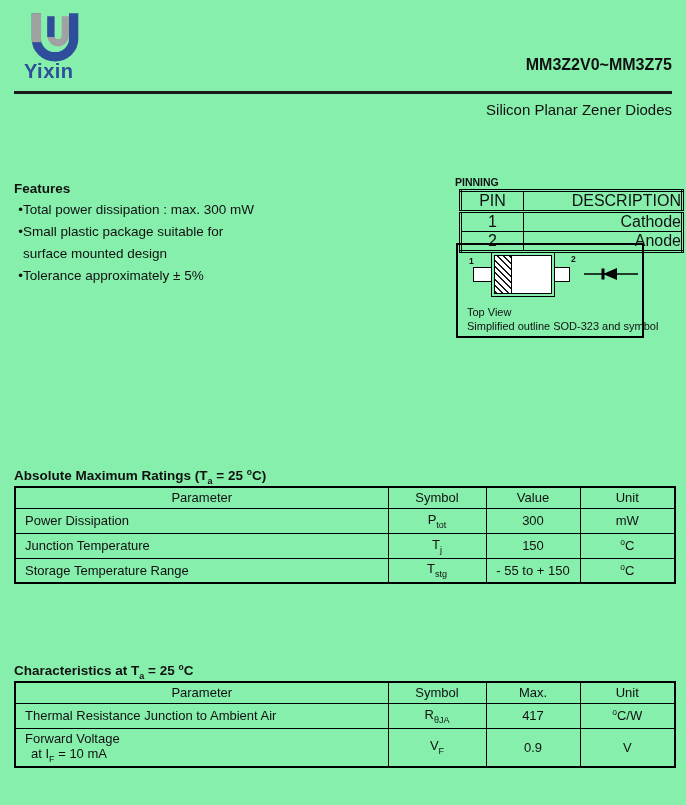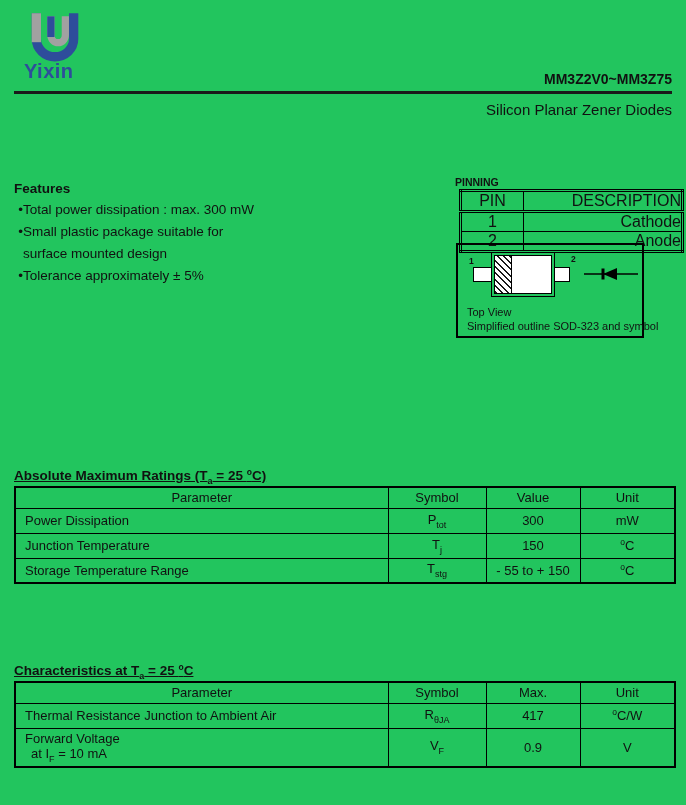--- a/index.html
+++ b/index.html
@@ -1,27 +1,27 @@
 <!DOCTYPE html>
 <html><head>
 <meta charset="utf-8">
 <style>
   * { margin:0; padding:0; box-sizing:border-box; }
   html,body { background:#e8e8e8; }
   .page {
     position:relative; width:686px; height:805px; margin:0 auto;
-    background:#22c55e; color:#111;
+    background:#86efac; color:#111;
     font-family:"Liberation Sans", sans-serif;
     overflow:hidden;
   }
   
   .logo-wrap { position:absolute; left:26px; top:10px; width:70px; }
   .logo-text { position:absolute; left:24px; top:60px; font-size:20px; font-weight:bold;
                color:#2e4d9b; letter-spacing:0.5px; }
-  .part-number { position:absolute; right:14px; top:71px; font-size:14px; font-weight:bold; }
+  .part-number { position:absolute; right:14px; top:56px; font-size:16px; font-weight:bold; }
   .top-rule { position:absolute; left:14px; right:14px; top:91px; height:3px; background:#1a1a1a; }
   .subtitle { position:absolute; right:14px; top:101px; font-size:15px; font-weight:normal; }
 
   
   .features-title { position:absolute; left:14px; top:181px; font-size:13.5px; font-weight:bold; }
   .feature-line { position:absolute; left:14px; font-size:13.5px; white-space:nowrap;text-align:right; }
   .feature-line .bullet { display:inline-block; width:9px; }
 
   
   .pinning-title { position:absolute; left:455px; top:176px; font-size:10.5px; font-weight:bold; }
@@ -42,21 +42,21 @@
   .lead-left { left:15px; width:19px; }
   .lead-right { left:96px; width:16px; }
   .pin-num { position:absolute; font-size:8.5px; font-weight:bold; }
   .pin-num-1 { left:11px; top:11px; }
   .pin-num-2 { left:113px; top:9px; }
   .diode-svg { position:absolute; left:126px; top:21px; }
   .pkg-caption { position:absolute; left:9px; font-size:11px; white-space:nowrap; }
   .cap1 { top:61px; } .cap2 { top:75px; }
 
   
-  .section-title { position:absolute; left:14px; font-size:13.5px; font-weight:bold;text-decoration:underline; }
+  .section-title { position:absolute; left:14px; font-size:13.5px; font-weight:bold; }
   .abs-title { top:468px; }
   .char-title { top:663px; }
   .spec-table { position:absolute; left:14px; width:660px; border-collapse:collapse;
                 border:2px solid #000; font-size:13px; table-layout:fixed; }
   .abs-table { top:486px; }
   .char-table { top:681px; }
   .spec-table th, .spec-table td { border:1px solid #000; font-weight:normal; }
   .spec-table thead tr { height:21px; }
   .spec-table tbody tr { height:25px; }
   .char-table tbody tr.tall { height:39px; }

